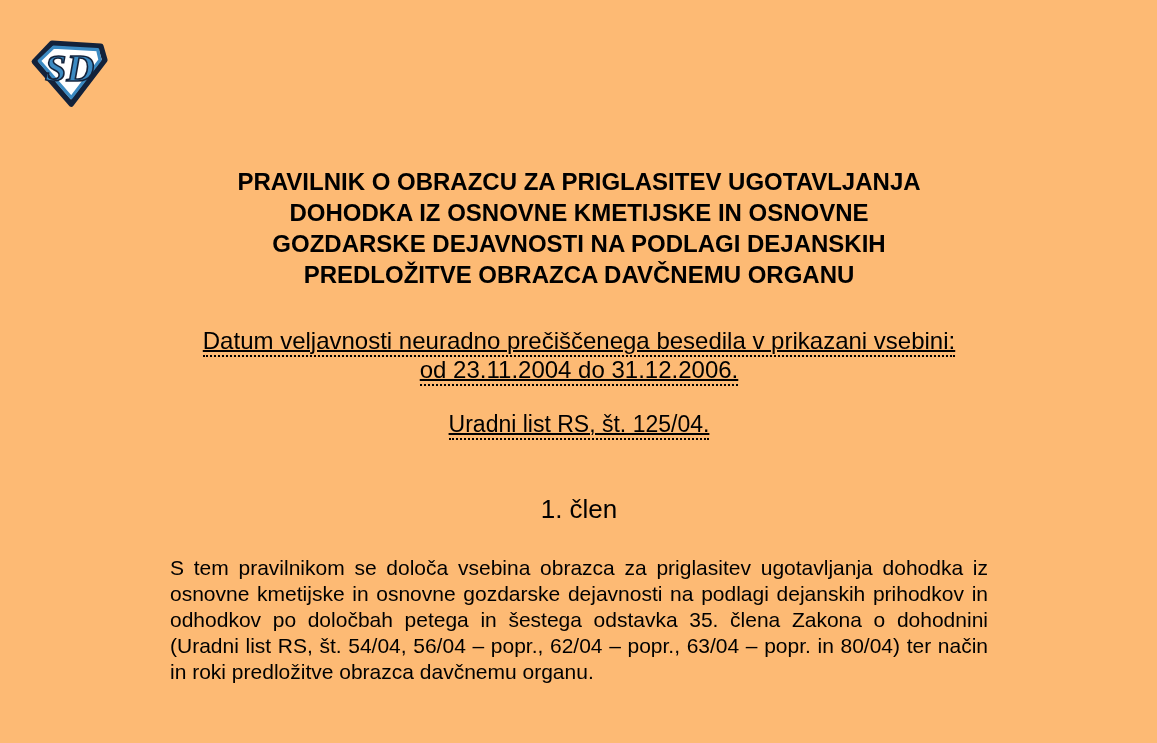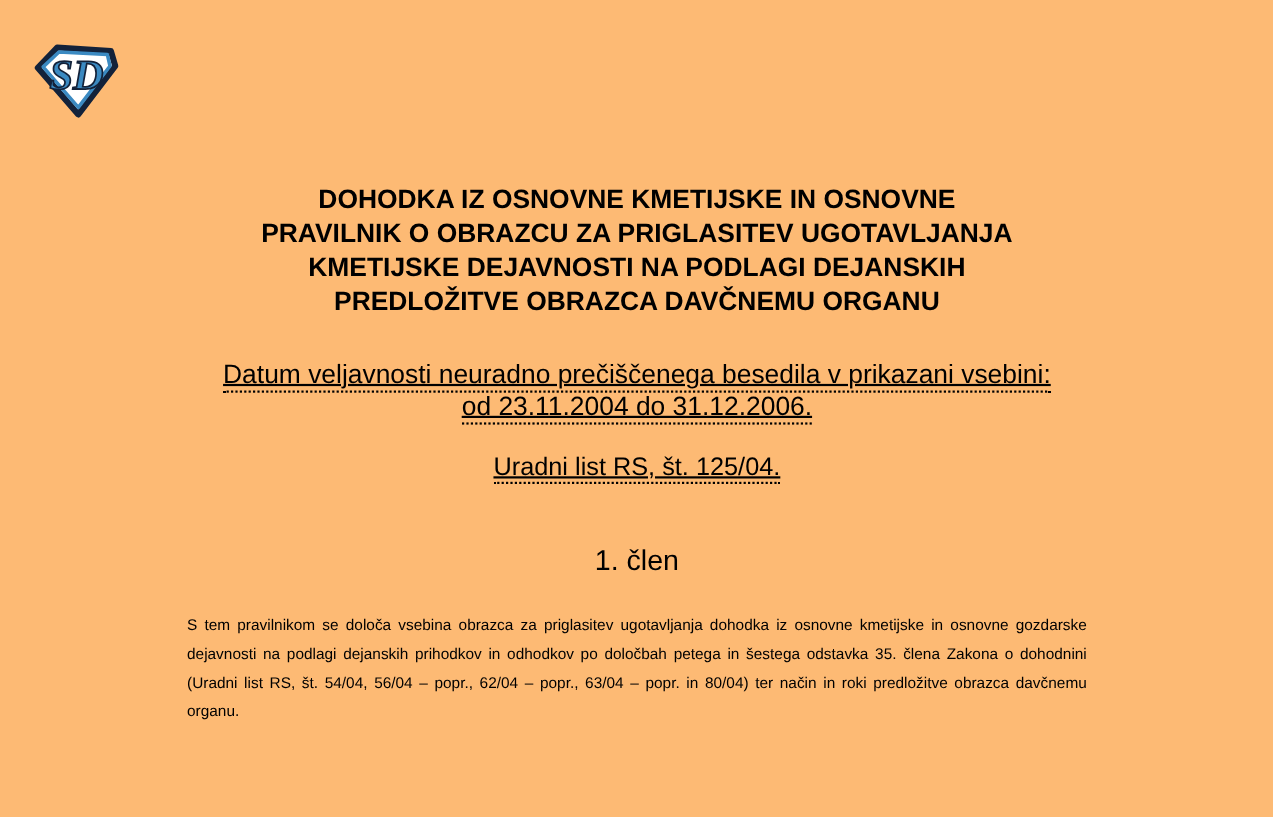--- a/index.html
+++ b/index.html
@@ -19,43 +19,43 @@
   .u{
     text-decoration:underline;
     text-decoration-thickness:2px;
     border-bottom:2px dotted #000;
     padding-bottom:1px;
   }
   .bold{font-weight:normal;}
   .gazette{margin:27px 0 0 0;text-align:center;font-size:23px;}
   .article-heading{margin:56px 0 0 0;text-align:center;font-size:26px;}
   .article-body{
-    margin:30px 0 0 0;font-size:14px;line-height:26px;
+    margin:30px 0 0 0;font-size:21px;line-height:26px;
     text-align:justify;
   }
 </style>
 </head>
 <body>
 
 <div class="page">
 
   <div class="logo">
     <svg viewBox="0 0 100 92" width="80" height="76">
       <path d="M 8 33 L 30 10 L 91 14 L 96 31 L 54 86 Z" fill="#ffffff" stroke="#13223a" stroke-width="7" stroke-linejoin="round"></path>
       <path d="M 14 32 L 32 15 L 87 18 L 90 31 L 54 78 Z" fill="none" stroke="#3b8ac2" stroke-width="4" stroke-linejoin="round"></path>
       <text x="52" y="57" text-anchor="middle" font-family="Liberation Serif, serif" font-size="48" font-style="italic" font-weight="bold" fill="#3b8ac2" stroke="#13223a" stroke-width="2">SD</text>
     </svg>
   </div>
 
   <div class="content">
 
     <h1 class="title">
+      <span class="title-line">PRAVILNIK O OBRAZCU ZA PRIGLASITEV UGOTAVLJANJA</span>
       <span class="title-line">DOHODKA IZ OSNOVNE KMETIJSKE IN OSNOVNE</span>
-      <span class="title-line">PRAVILNIK O OBRAZCU ZA PRIGLASITEV UGOTAVLJANJA</span>
-      <span class="title-line">KMETIJSKE DEJAVNOSTI NA PODLAGI DEJANSKIH</span>
+      <span class="title-line">GOZDARSKE DEJAVNOSTI NA PODLAGI DEJANSKIH</span>
       <span class="title-line">PREDLOŽITVE OBRAZCA DAVČNEMU ORGANU</span>
     </h1>
 
     <p class="validity">
       <span class="u">Datum veljavnosti neuradno prečiščenega besedila v prikazani vsebini:</span><br>
       <span class="u bold">od 23.11.2004 do 31.12.2006.</span>
     </p>
 
     <p class="gazette">
       <span class="u">Uradni list RS, št. 125/04.</span>

